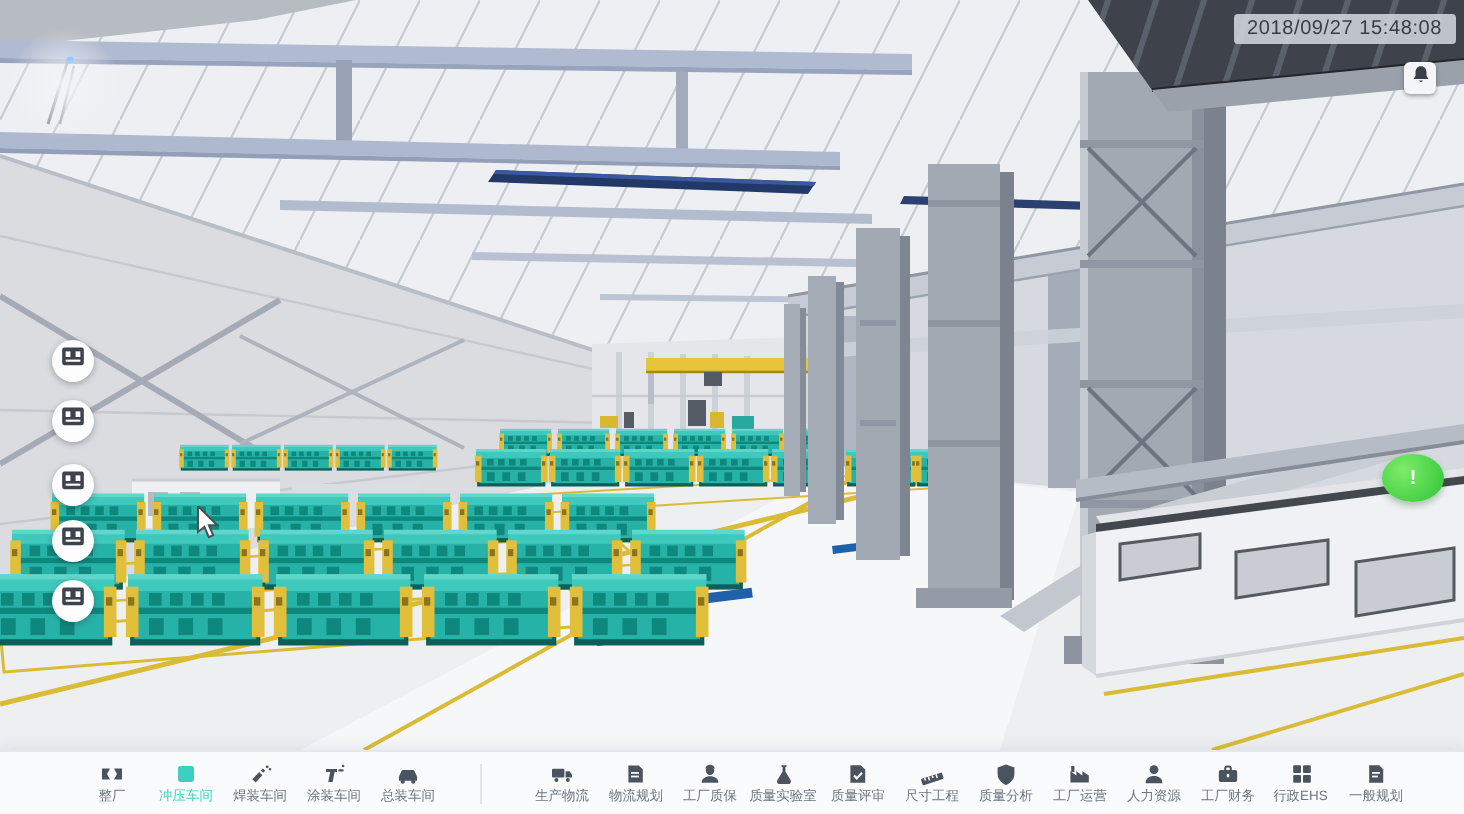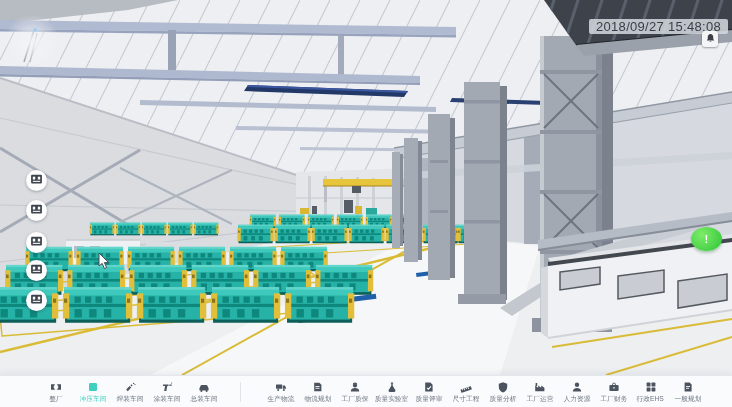--- a/index.html
+++ b/index.html
@@ -4,22 +4,22 @@
 <style>
   html,body{margin:0;padding:0;background:#dfe3e8;}
   *{box-sizing:border-box;}
   body{font-family:"Liberation Sans","DejaVu Sans",sans-serif;}
   .stage{position:relative;width:732px;height:407px;overflow:hidden;background:#eceef1;}
   .scene{position:absolute;left:0;top:0;width:732px;height:375px;display:block;}
 
   
   .glow{position:absolute;left:4px;top:14px;width:56px;height:56px;border-radius:50%;
         background:radial-gradient(circle,rgba(242,244,248,.95) 0%,rgba(242,244,248,0) 70%);pointer-events:none;}
-  .timestamp{position:absolute;right:4px;top:19px;padding:1px 7px;border-radius:2px;
-        background:rgba(213,217,223,.85);color:#393e46;font-size:13px;letter-spacing:.3px;line-height:13px;}
+  .timestamp{position:absolute;right:4px;top:7px;padding:1px 7px;border-radius:2px;
+        background:rgba(213,217,223,.85);color:#393e46;font-size:10px;letter-spacing:.3px;line-height:13px;}
   .bell-btn{position:absolute;left:702px;top:31px;width:16px;height:16px;border-radius:3px;background:#f4f5f7;
         box-shadow:0 1px 2px rgba(0,0,0,.35);display:flex;align-items:center;justify-content:center;color:#3a3f47;cursor:pointer;}
   .bell-btn svg{width:11px;height:11px;fill:currentColor;}
   .marker{position:absolute;width:21px;height:21px;border-radius:50%;background:#fdfdfe;
         box-shadow:0 1px 3px rgba(40,50,60,.35);display:flex;align-items:center;justify-content:center;color:#3d434c;cursor:pointer;}
   .marker svg{width:13px;height:13px;fill:currentColor;}
   .alert-pin{position:absolute;left:691px;top:227px;width:31px;height:24px;border-radius:50%;
         background:radial-gradient(circle at 35% 32%,#7dec69,#2ec437);box-shadow:0 2px 3px rgba(30,90,30,.3);
         display:flex;align-items:center;justify-content:center;color:#fff;font-weight:bold;font-size:10px;cursor:pointer;}
   .cursor{position:absolute;left:98px;top:253px;pointer-events:none;}

